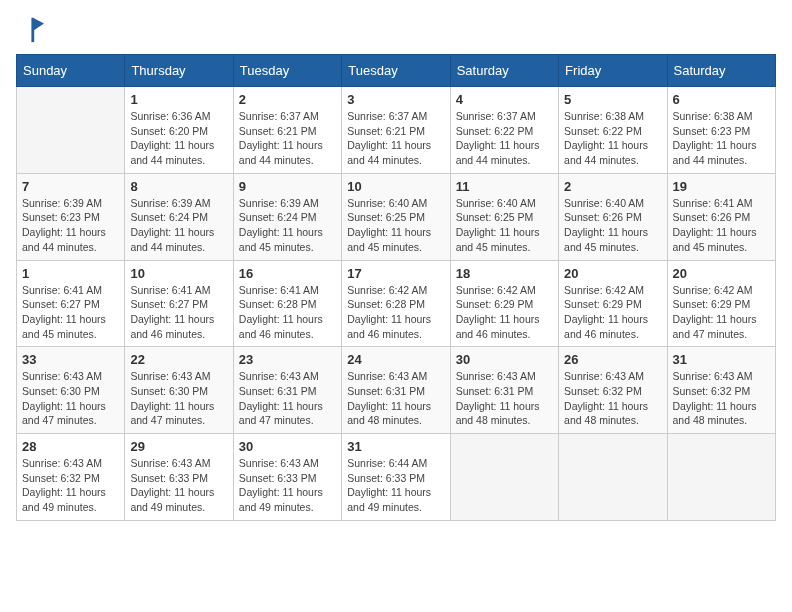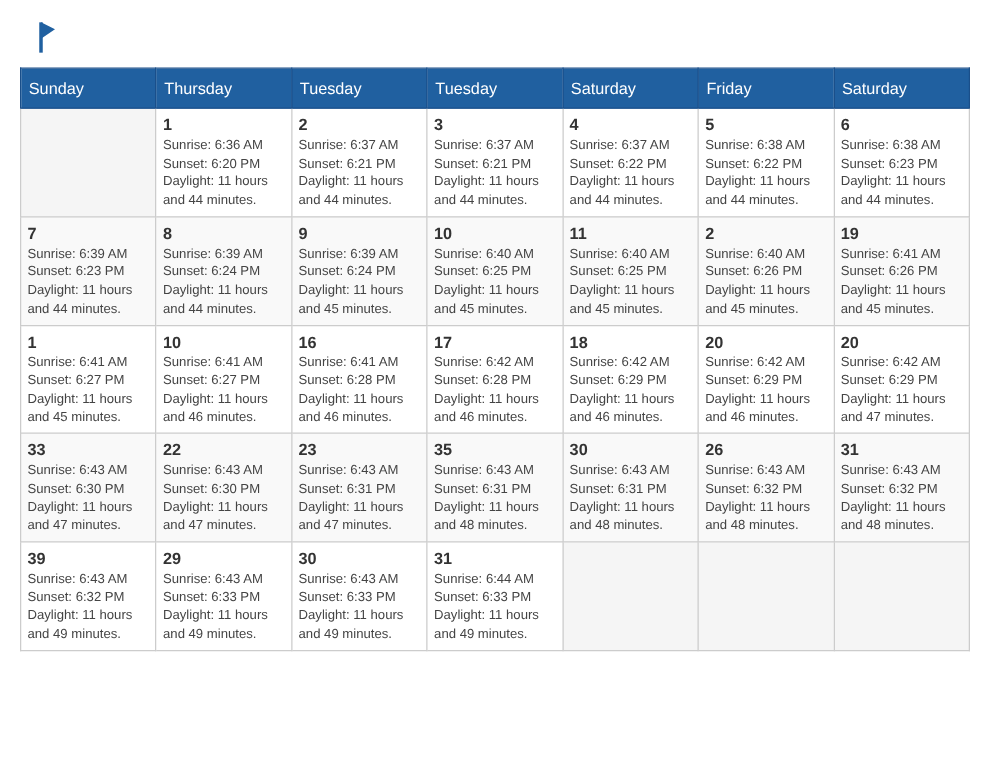--- a/index.html
+++ b/index.html
@@ -195,39 +195,39 @@
         </td>
         <td>
           <span class="day-number">22</span>
           <div class="day-info">Sunrise: 6:43 AM<br>Sunset: 6:30 PM<br>Daylight: 11 hours and 47 minutes.</div>
         </td>
         <td>
           <span class="day-number">23</span>
           <div class="day-info">Sunrise: 6:43 AM<br>Sunset: 6:31 PM<br>Daylight: 11 hours and 47 minutes.</div>
         </td>
         <td>
-          <span class="day-number">35</span>
+          <span class="day-number">24</span>
           <div class="day-info">Sunrise: 6:43 AM<br>Sunset: 6:31 PM<br>Daylight: 11 hours and 48 minutes.</div>
         </td>
         <td>
           <span class="day-number">30</span>
           <div class="day-info">Sunrise: 6:43 AM<br>Sunset: 6:31 PM<br>Daylight: 11 hours and 48 minutes.</div>
         </td>
         <td>
           <span class="day-number">26</span>
           <div class="day-info">Sunrise: 6:43 AM<br>Sunset: 6:32 PM<br>Daylight: 11 hours and 48 minutes.</div>
         </td>
         <td>
           <span class="day-number">31</span>
           <div class="day-info">Sunrise: 6:43 AM<br>Sunset: 6:32 PM<br>Daylight: 11 hours and 48 minutes.</div>
         </td>
       </tr>
       <tr>
         <td>
-          <span class="day-number">39</span>
+          <span class="day-number">28</span>
           <div class="day-info">Sunrise: 6:43 AM<br>Sunset: 6:32 PM<br>Daylight: 11 hours and 49 minutes.</div>
         </td>
         <td>
           <span class="day-number">29</span>
           <div class="day-info">Sunrise: 6:43 AM<br>Sunset: 6:33 PM<br>Daylight: 11 hours and 49 minutes.</div>
         </td>
         <td>
           <span class="day-number">30</span>
           <div class="day-info">Sunrise: 6:43 AM<br>Sunset: 6:33 PM<br>Daylight: 11 hours and 49 minutes.</div>
         </td>

